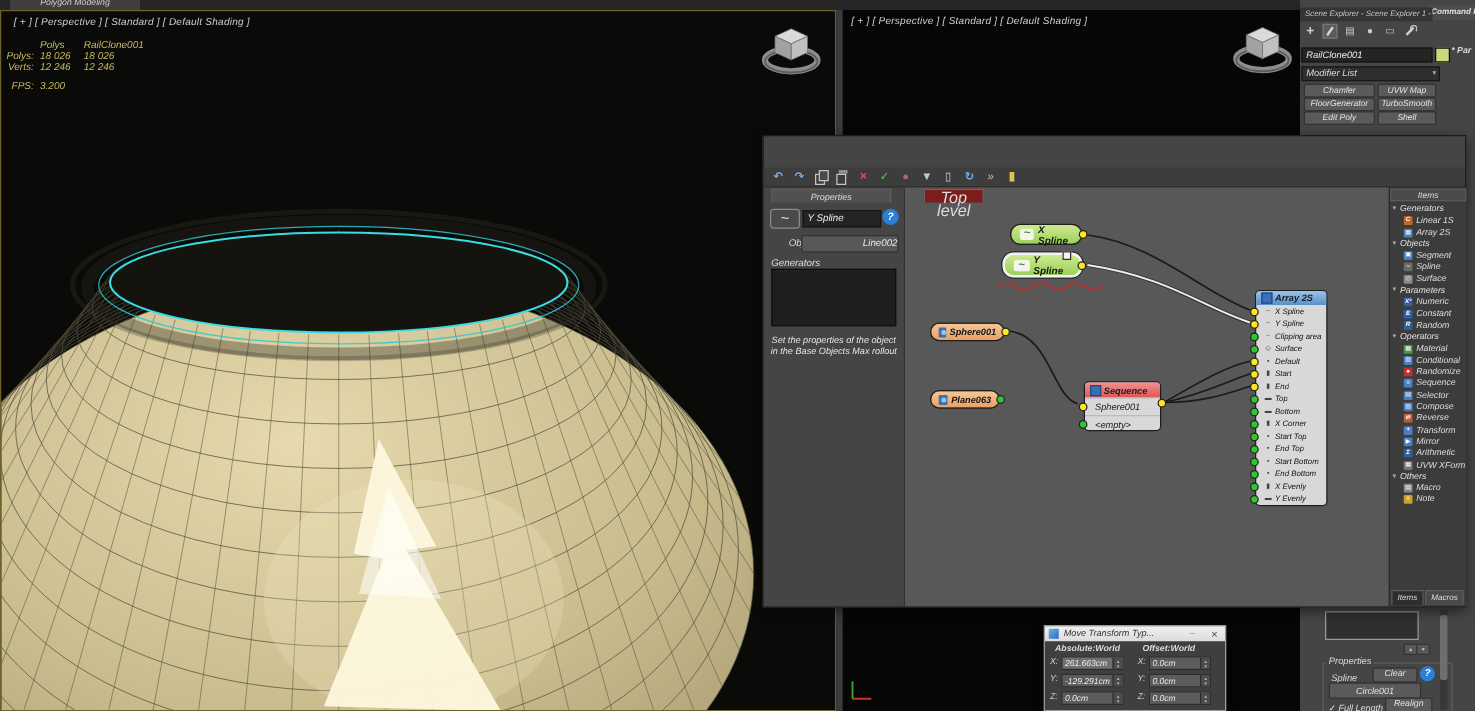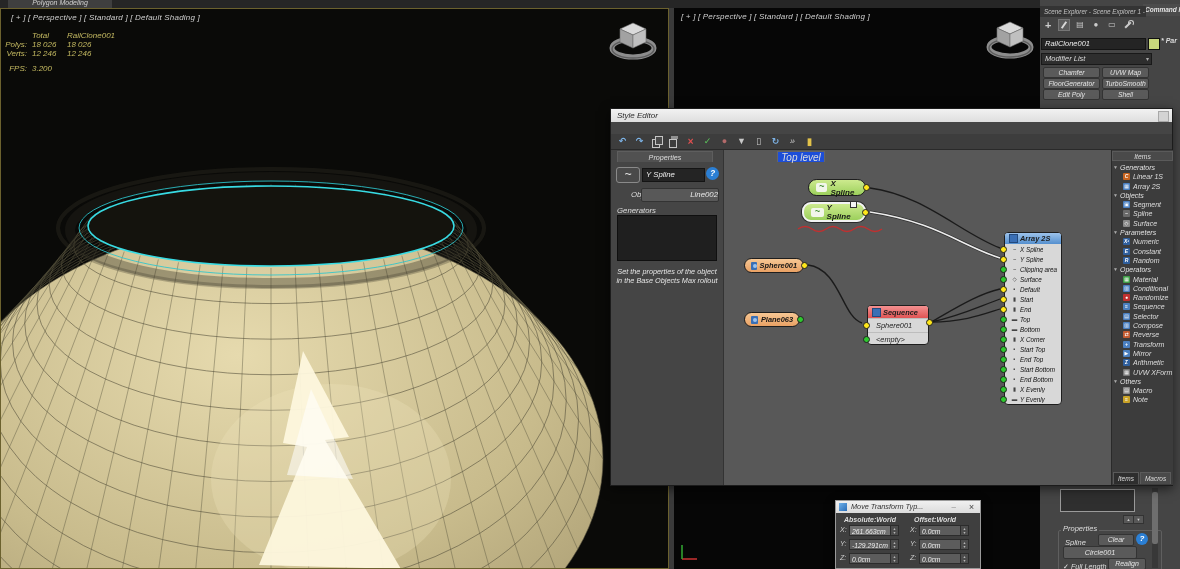--- a/index.html
+++ b/index.html
@@ -103,22 +103,22 @@
   #prop-help{position:absolute;left:95px;top:17px;width:13px;height:13px;border-radius:50%;background:#2b7fd4;
     color:#fff;font-size:8.5px;font-weight:bold;text-align:center;line-height:13px;}
   #obj-label{position:absolute;left:20px;top:40px;font-size:7.8px;color:#dddddd;}
   #obj-btn{position:absolute;left:30px;top:38px;width:76px;height:12px;background:#585858;border:1px solid #333;
     border-radius:2px;color:#e8e8e8;font-size:7.8px;text-align:right;line-height:12px;}
   #desc-label{position:absolute;left:6px;top:56px;font-size:7.8px;color:#dddddd;}
   #desc-area{position:absolute;left:6px;top:65px;width:98px;height:44px;background:#1f1f1f;border:1px solid #0f0f0f;}
   #prop-hint{position:absolute;left:3px;top:117px;width:106px;font-size:7.3px;color:#e4e4e4;text-align:center;line-height:1.3;}
   
   .se-canvas{position:absolute;left:112px;top:0;width:388px;height:100%;background:#585858;border-left:1px solid #333;overflow:hidden;}
-  .canvas-tab{position:absolute;left:15px;top:1px;width:48px;height:11px;background:#1d4ed8;border:1px solid #666;border-bottom:none;
-    color:#dddddd;font-size:10px;text-align:center;line-height:11px;box-sizing:border-box;z-index:3;margin-left:38px;}
+  .canvas-tab{position:absolute;left:15px;top:1px;width:48px;height:11px;background:#7f1d1d;border:1px solid #666;border-bottom:none;
+    color:#dddddd;font-size:13px;text-align:center;line-height:11px;box-sizing:border-box;z-index:3;}
   #wires{position:absolute;left:0;top:0;z-index:1;}
   .node{position:absolute;z-index:2;display:flex;align-items:center;gap:3px;box-sizing:border-box;}
   .node-spline{background:linear-gradient(#cdea8e,#9cd05c);border:1.5px solid #1e1e1e;border-radius:9px;
     color:#161616;font-size:8px;font-weight:bold;padding:0 7px;}
   .node-spline.selected{border:2px solid #f2f2f2;box-shadow:0 0 0 1px #2a2a2a;}
   .sel-mark{position:absolute;right:7px;top:-3px;width:5px;height:5px;background:#f5f5f5;border:1px solid #333;}
   .nico-spline{display:inline-block;width:13px;height:9px;background:#f2f6ea;border-radius:2px;color:#3d8a2f;
     font-size:9px;line-height:7px;text-align:center;font-weight:bold;}
   .node-obj{background:linear-gradient(#f6c794,#e9a164);border:1.5px solid #1e1e1e;border-radius:8px;
     color:#141414;font-size:7.4px;font-weight:bold;padding:0 6px;}
@@ -258,21 +258,21 @@
         <ellipse cx="270" cy="217" rx="183" ry="40" fill="#14130d"></ellipse>
         <ellipse cx="270" cy="217" rx="183" ry="40" fill="none" stroke="#38dce4" stroke-width="1.6"></ellipse>
         <ellipse cx="270" cy="219" rx="192" ry="47" fill="none" stroke="#2cc6ce" stroke-width="1" opacity="0.85"></ellipse>
         <ellipse cx="330" cy="470" rx="120" ry="95" fill="#efe6bd" opacity="0.28"></ellipse>
         <path d="M302,342 L348,428 L324,431 L400,560 L258,556 L306,438 L282,434 Z" fill="#fdf7dd" opacity="0.95"></path>
         <path d="M310,380 L352,470 L286,466 Z" fill="#ffffff" opacity="0.55"></path>
       </svg>
     <div class="vp-label">[ + ] [ Perspective ] [ Standard ] [ Default Shading ]</div>
     <div id="stats">
       <div class="srow" style="top:4px;">
-        <span class="c1">Total</span>
+        <span class="c1">Polys</span>
         <span class="c2">RailClone001</span>
       </div>
       <div class="srow" style="top:13px;">
         <span class="c0">Polys:</span>
         <span class="c1">18 026</span>
         <span class="c2">18 026</span>
       </div>
       <div class="srow" style="top:22px;">
         <span class="c0">Verts:</span>
         <span class="c1">12 246</span>
@@ -350,24 +350,20 @@
         <span class="ck">✓</span><span>Full Length</span>
       </div>
       <div id="btn-realign">Realign</div>
       <div id="cmd-scroll">
           <div class="thumb"></div>
         </div>
     </div>
   </div>
 
   <div id="style-editor">
-    <div class="se-titlebar">
-      <span class="ttl">Style Editor</span>
-      <span class="se-winbox"></span>
-    </div>
     <div class="se-toolbar" id="se-toolbar">
         <span class="tbico tb-undo">↶</span>
         <span class="tbico tb-redo">↷</span>
         <span class="tbico tb-copy"></span>
         <span class="tbico tb-paste"></span>
         <span class="tbico tb-delete">×</span>
         <span class="tbico tb-apply">✓</span>
         <span class="tbico tb-record">●</span>
         <span class="tbico tb-filter">▼</span>
         <span class="tbico tb-trash">▯</span>

